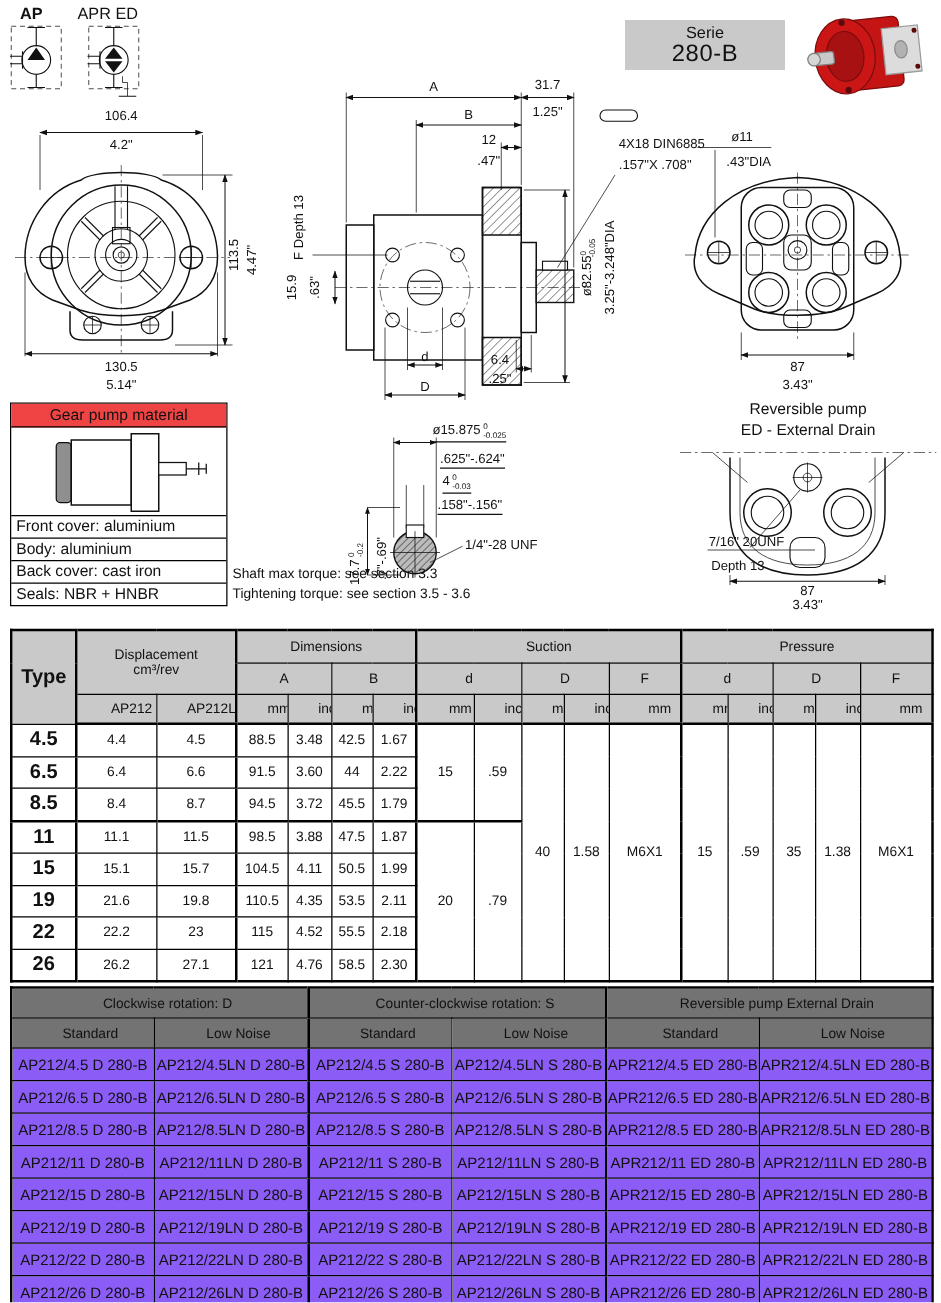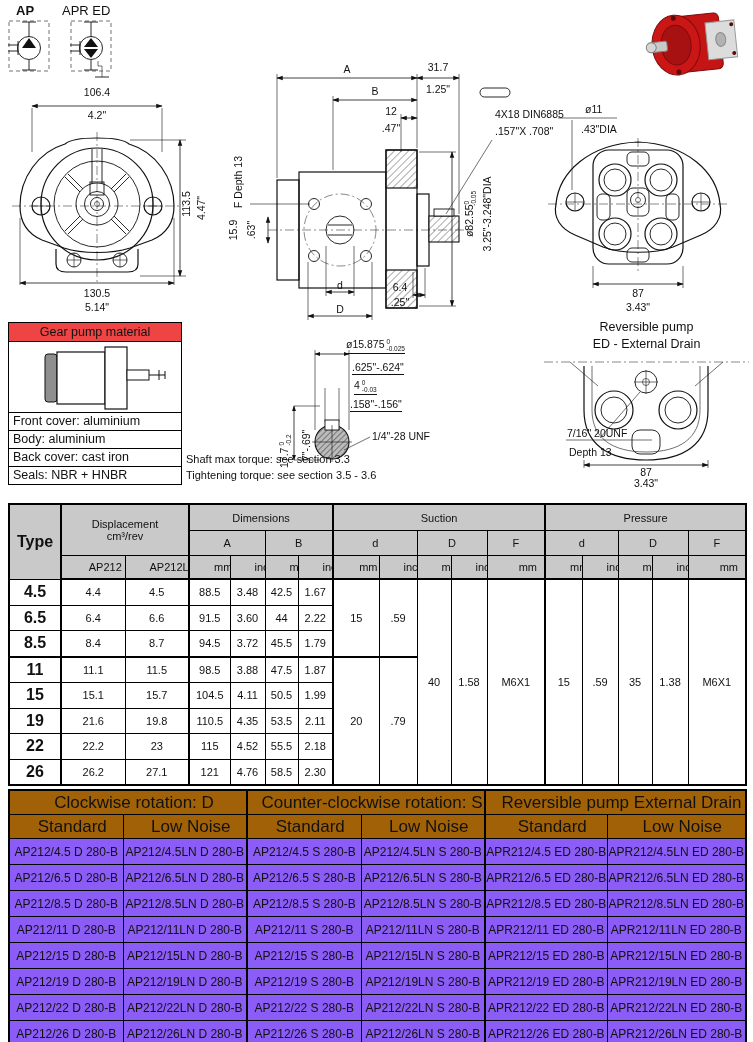--- a/index.html
+++ b/index.html
@@ -41,21 +41,21 @@
   .spec tr.h1 th{height:25px;}
   .spec tr.h2 th{height:24px;}
   .spec tr.h3 th{height:22px;border-bottom:2px solid #000;padding-left:24px;}
   .spec td{font-size:11px;height:24.5px;background:#fff;}
   .spec td.b,.spec th.b{font-weight:bold;font-size:16px;}
   .gl{border-left:2px solid #000 !important;}
   .spec tr.tk td{border-top:2px solid #000;}
   .model{position:absolute;left:8px;top:789px;width:737px;border:2px solid #000;}
   .model th,.model td{border:1px solid #000;text-align:center;vertical-align:middle;
                       padding:0;overflow:hidden;white-space:nowrap;}
-  .model th{background:#a16207;font-size:17px;font-weight:normal;height:23px;padding-left:12px;}
+  .model th{background:#737373;font-size:11px;font-weight:normal;height:23px;padding-left:12px;}
   .model td{font-size:12px;height:25px;background:#8b5cf6;}
 </style>
 </head>
 <body>
 
 <div class="page">
 
   <div class="abs lbl" style="left:16px;top:3px;font-weight:bold;">AP</div>
   <div class="abs lbl" style="left:62px;top:3px;">APR ED</div>
   <svg class="abs" style="left:7px;top:17px;" width="46" height="60">
@@ -83,20 +83,24 @@
       <line x1="22" y1="43" x2="22" y2="53" class="med"></line>
         <line x1="15" y1="53" x2="29" y2="53" class="med"></line>
       <line x1="1" y1="28" x2="11" y2="28" class="med"></line>
         <line x1="1" y1="34" x2="11" y2="34" class="med"></line>
       <line x1="11" y1="24" x2="11" y2="38" class="med"></line>
       <polyline points="29,44 29,49 33,49 33,60" class="thin"></polyline>
       <line x1="26" y1="60" x2="40" y2="60" class="med"></line>
     </g>
   </svg>
 
+  <div class="abs serie">
+    <div class="s1">Serie</div>
+    <div class="s2">280-B</div>
+  </div>
 
   <svg class="abs" style="left:641px;top:5px;" width="110" height="75">
     <g transform="rotate(-6 55 38)">
       <rect x="34" y="10" width="46" height="56" rx="5" fill="#c41414" stroke="#7c0d0d"></rect>
       <rect x="66" y="19" width="29" height="37" fill="#dcdcdc" stroke="#9a9a9a"></rect>
       <ellipse cx="80" cy="37" rx="5" ry="7" fill="#b2b2b2" stroke="#8a8a8a"></ellipse>
       <ellipse cx="35" cy="38" rx="24" ry="30" fill="#cc1616" stroke="#7c0d0d"></ellipse>
       <ellipse cx="35" cy="38" rx="15" ry="20" fill="#a81111" stroke="#7c0d0d"></ellipse>
       <rect x="9" y="33" width="17" height="10" rx="2" fill="#c9c9c9" stroke="#808080"></rect>
       <circle cx="10" cy="38" r="5" fill="#d6d6d6" stroke="#808080"></circle>

